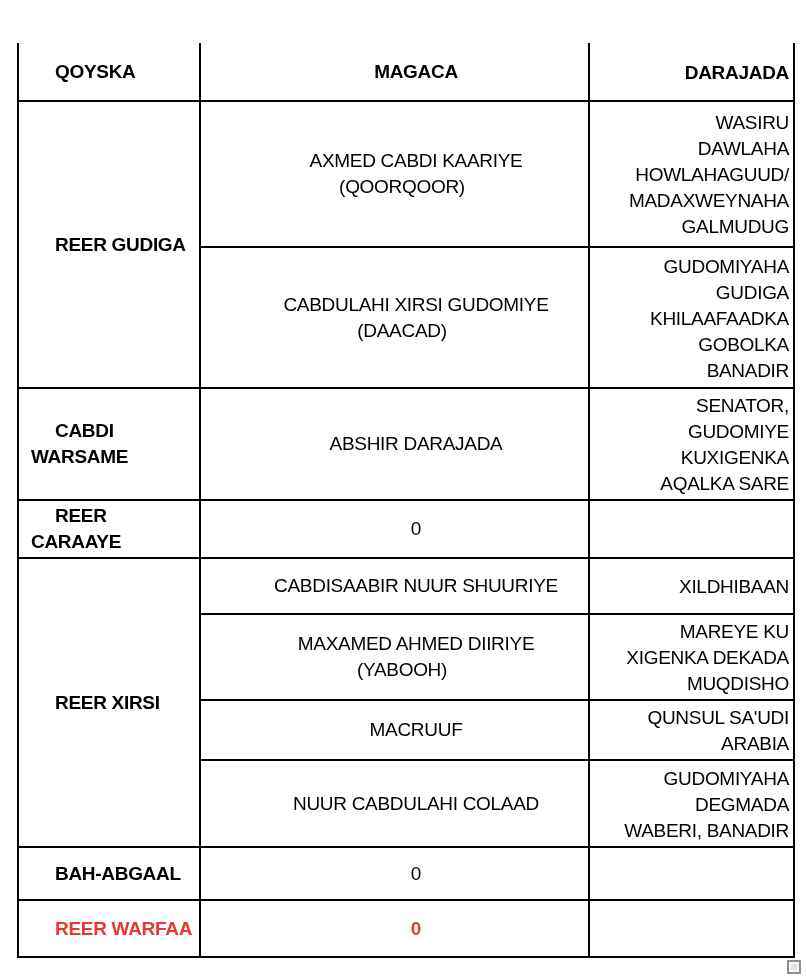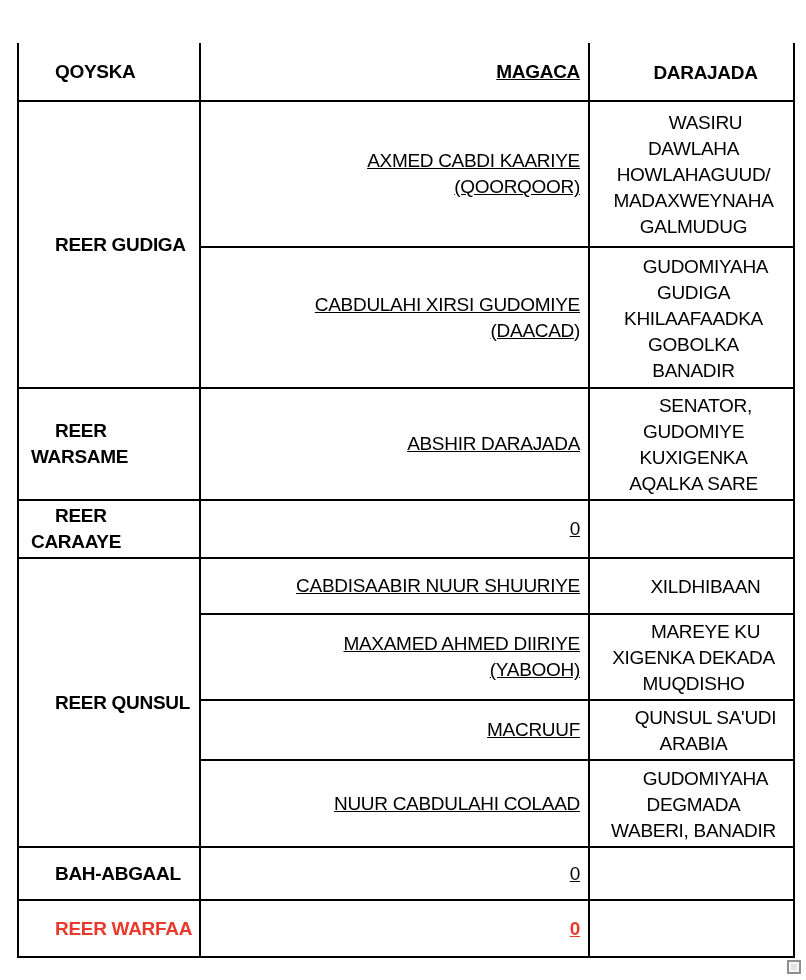--- a/index.html
+++ b/index.html
@@ -37,27 +37,26 @@
   table.clan tr.header-row td{border-top:none;margin-left:15px;}
   .c1{
     font-weight:bold;
     padding:2px 4px 2px 12px;
     text-indent:24px;
     text-align:left;
   }
   .c2{
     padding:2px 8px 2px 23px;
     text-indent:28px;
-    text-align:right;
-    text-decoration:underline;
+    text-align:center;
   }
   .c3{
     padding:4px 4px 2px 8px;
     text-indent:24px;
-    text-align:center;
+    text-align:right;
   }
   .header-row td{font-weight:bold;}
   .red-row td{color:var(--warfaa-red);}
   .red-row .c2{font-weight:bold;}
   .resize-handle{
     position:absolute;
     left:787px;top:960px;
     width:10px;height:10px;
     border:2px solid var(--handle-gray);
     background:#e3e3e3;
@@ -96,36 +95,36 @@
     <tr style="height:141px">
       <td class="c2">CABDULAHI XIRSI GUDOMIYE (DAACAD)</td>
       <td class="c3">GUDOMIYAHA
 GUDIGA
 KHILAAFAADKA
 GOBOLKA
 BANADIR</td>
     </tr>
 
     <tr style="height:106px">
-      <td class="c1">REER WARSAME</td>
+      <td class="c1">CABDI WARSAME</td>
       <td class="c2">ABSHIR DARAJADA</td>
       <td class="c3">SENATOR,
 GUDOMIYE
 KUXIGENKA
 AQALKA SARE</td>
     </tr>
 
     <tr style="height:56px">
       <td class="c1">REER CARAAYE</td>
       <td class="c2">0</td>
       <td class="c3"></td>
     </tr>
 
     <tr style="height:56px">
-      <td class="c1" rowspan="4">REER QUNSUL</td>
+      <td class="c1" rowspan="4">REER XIRSI</td>
       <td class="c2">CABDISAABIR NUUR SHUURIYE</td>
       <td class="c3">XILDHIBAAN</td>
     </tr>
     <tr style="height:86px">
       <td class="c2">MAXAMED AHMED DIIRIYE
 (YABOOH)</td>
       <td class="c3">MAREYE KU
 XIGENKA DEKADA
 MUQDISHO</td>
     </tr>

